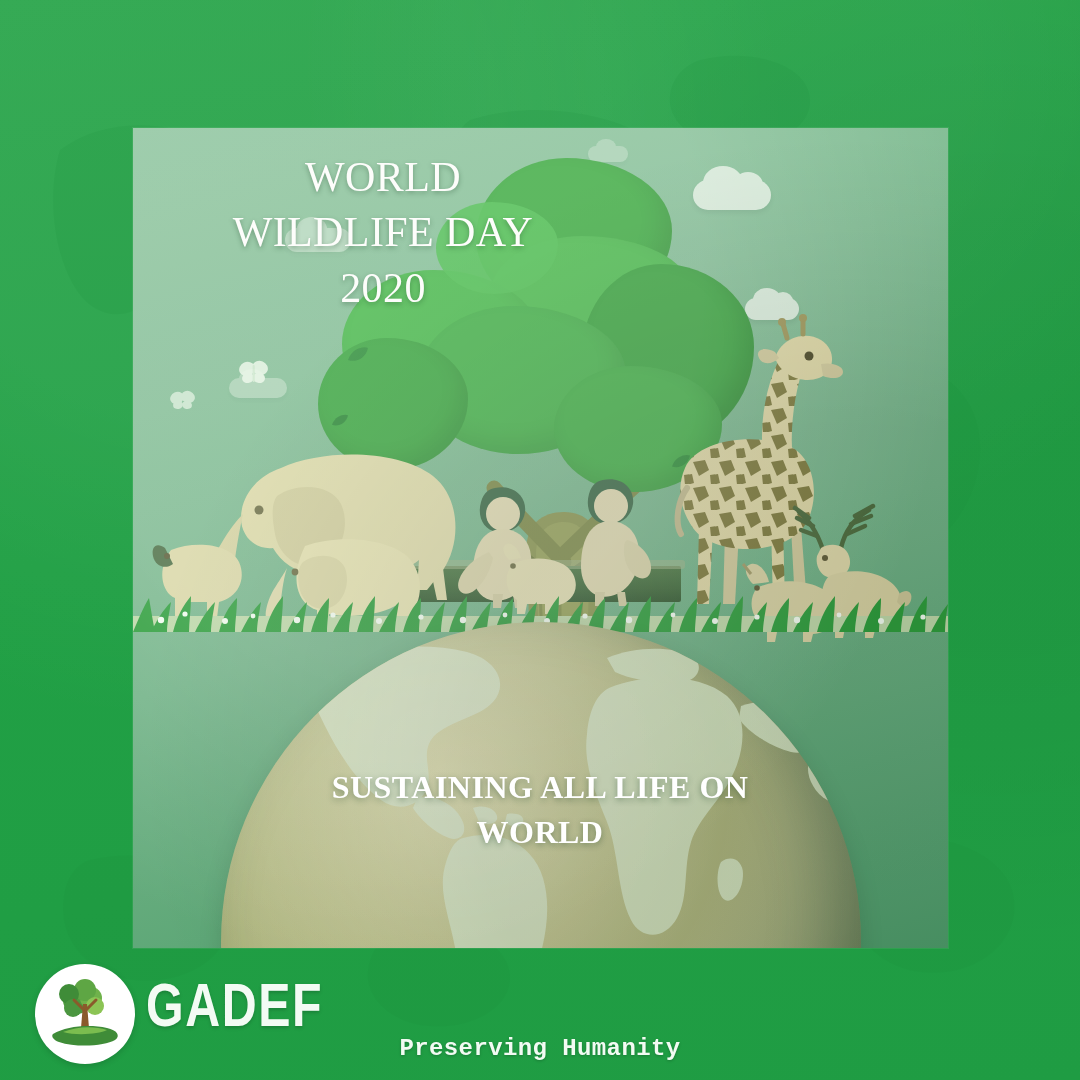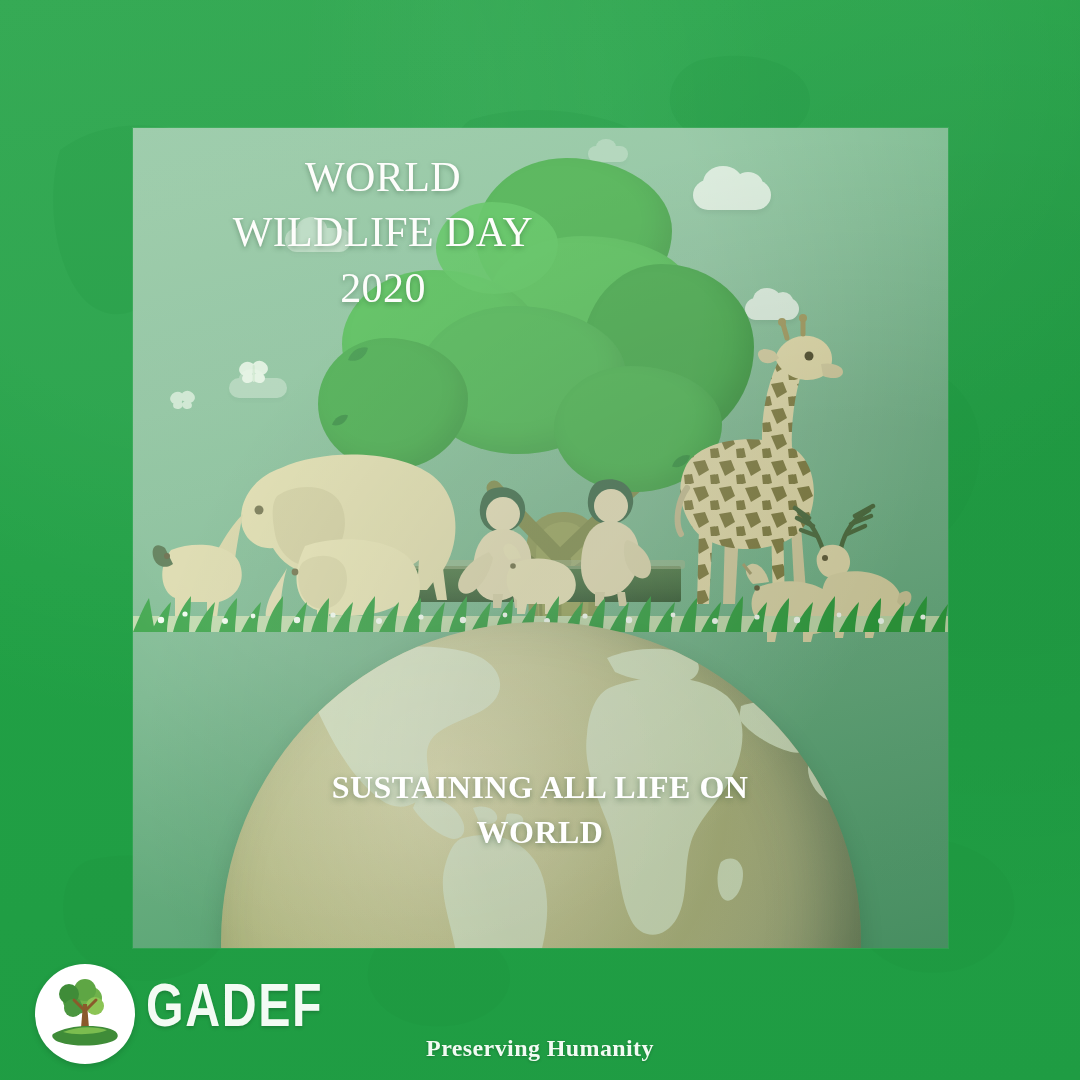--- a/index.html
+++ b/index.html
@@ -99,21 +99,21 @@
   #logo-mark svg{width:84px;height:84px;display:block;}
   #brand{
     position:absolute;left:146px;top:26px;
     color:#f3fbf4;font-family:"Liberation Sans", sans-serif;
     font-weight:700;font-size:62px;line-height:1;
     letter-spacing:2px;transform:scaleX(.78);transform-origin:left center;
     text-shadow:0 2px 4px rgba(0,0,0,.18);
   }
   #slogan{
     position:absolute;left:0;right:0;bottom:18px;text-align:center;
-    color:#f2fbf3;font-family:Liberation Serif, serif;
+    color:#f2fbf3;font-family:Liberation Mono, monospace;
     font-weight:700;font-size:24px;letter-spacing:.4px;
     text-shadow:0 1px 3px rgba(0,0,0,.22);
   }
 </style>
 </head>
 <body>
 
 <div id="poster">
 
   <div class="worldmap">

